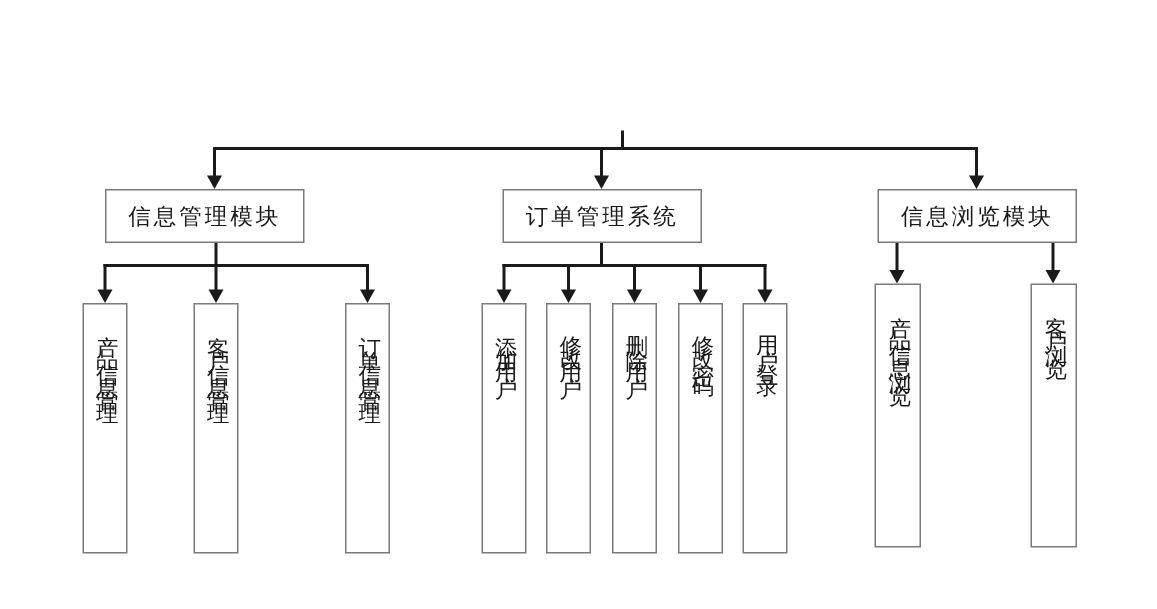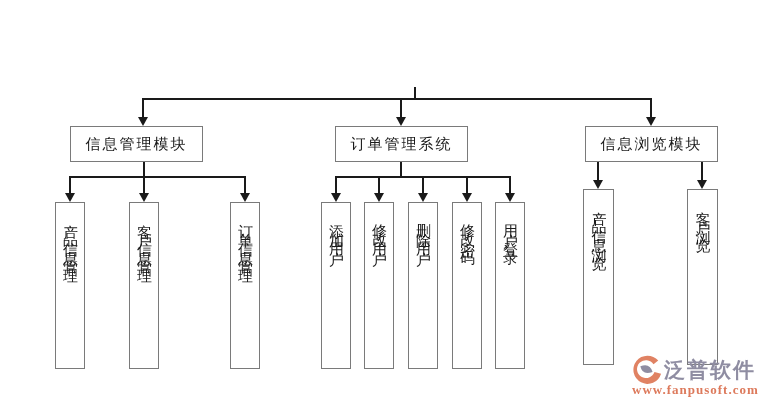--- a/index.html
+++ b/index.html
@@ -132,24 +132,14 @@
   <div class="vline" style="left:701px;top:162px;height:19px;"></div>
   <div class="ahead" style="left:697px;top:180px;"></div>
 
   <div class="leaf g3" style="left:583px;">
     <span>产品信息浏览</span>
   </div>
   <div class="leaf g3" style="left:687px;">
     <span>客户浏览</span>
   </div>
 
-  <div class="watermark">
-    <div class="wm-row">
-      <svg class="wm-logo" viewBox="0 0 34 34">
-        <path d="M30,7 A15,15 0 1,0 33,21 L26,19 A9.5,9.5 0 1,1 25,11 Z" fill="#e08263"></path>
-        <path d="M11,13 Q21,9 24,19 Q13,23 11,13 Z" fill="#8f8da2"></path>
-      </svg>
-      <span class="wm-brand">泛普软件</span>
-    </div>
-    <div class="wm-url">www.fanpusoft.com</div>
-  </div>
 
 </div>
 
 </body></html>

